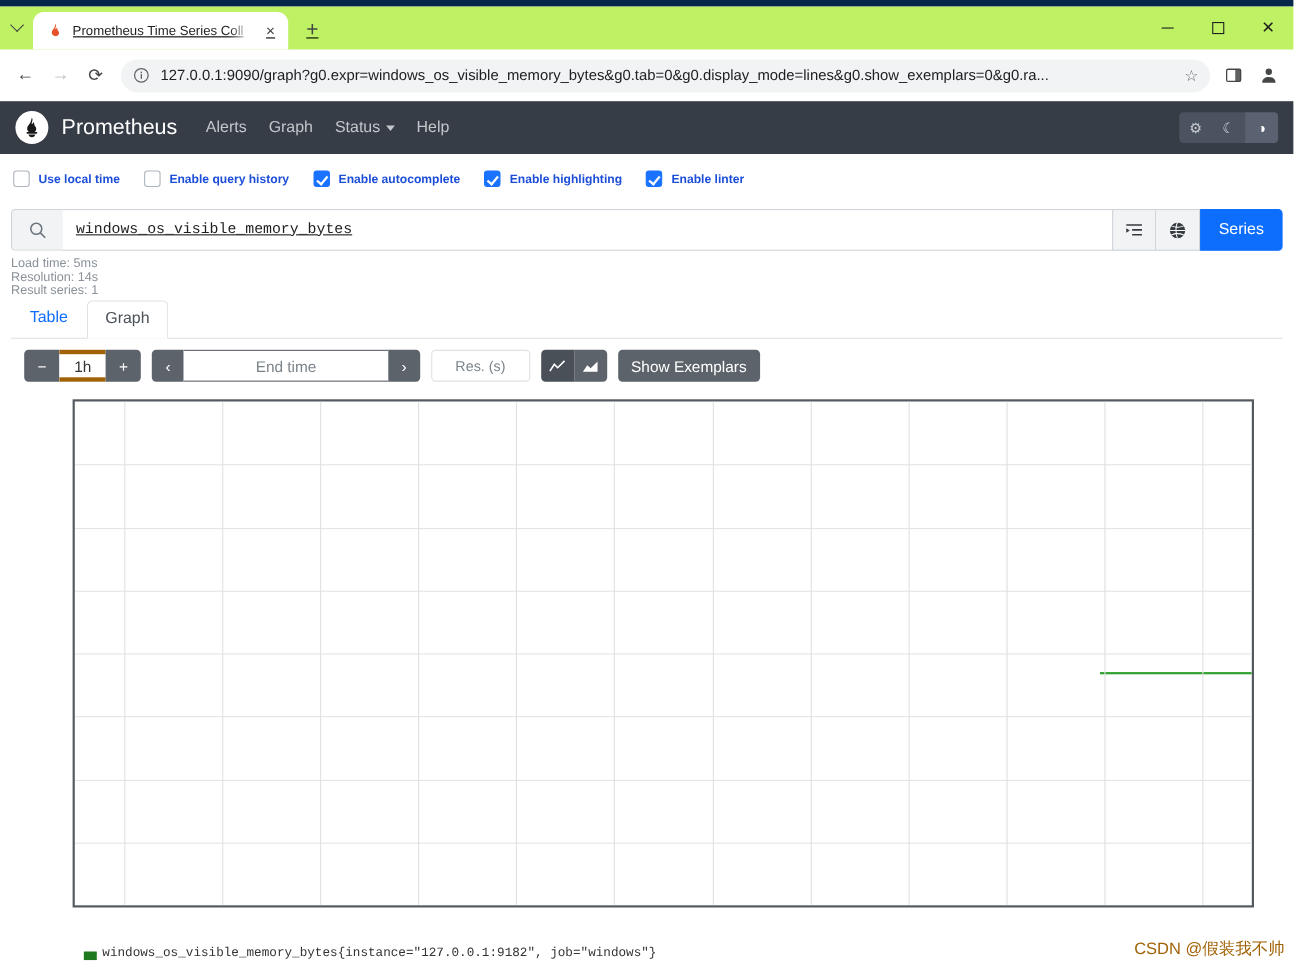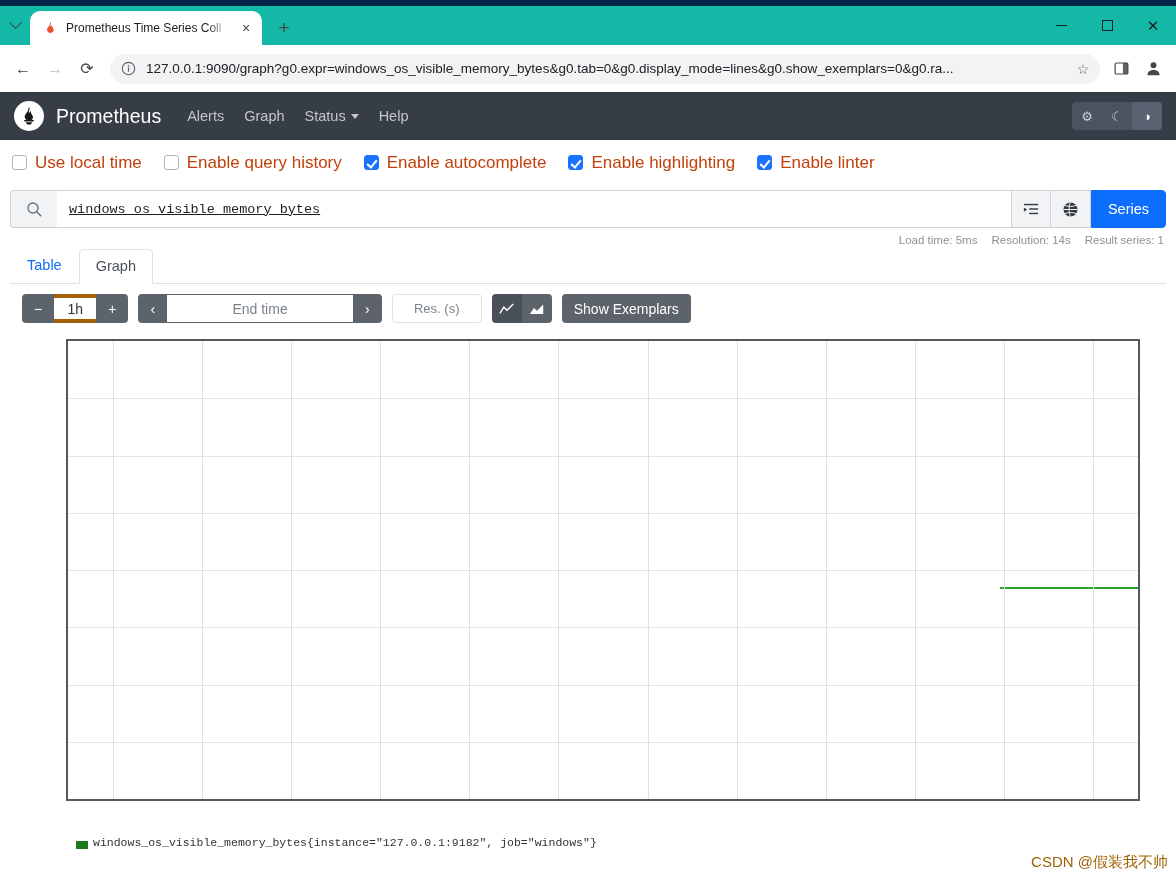--- a/index.html
+++ b/index.html
@@ -8,22 +8,22 @@
     font-family: "Liberation Sans", sans-serif;
     overflow: hidden;
     background: #ffffff;
   }
 
   
   .browser-topstrip {
     height: 6px; background: #06254b; width: 100%;
   }
   .tabstrip {
-    height: 39px; background: #14b8a6;
-    display: flex; align-items: flex-end; position: relative;
+    height: 39px; background: #bef264;
+    display: flex; align-items: flex-end; position: relative; text-decoration: underline;
   }
   .tab-list-btn {
     width: 30px; height: 39px; display: flex;
     align-items: center; justify-content: center;
     color: #1f1f1f; font-size: 11px;
   }
   .chev-down {
     width: 9px; height: 9px; border-right: 1.6px solid #444746;
     border-bottom: 1.6px solid #444746; transform: rotate(45deg) translate(-2px,-2px);
   }
@@ -146,21 +146,21 @@
   }
   .cb.checked {
     background: #1a73ff; border-color: #1a73ff;
     position: relative;
   }
   .cb.checked::after {
     content: ""; position: absolute; left: 4px; top: 1.5px;
     width: 4px; height: 8px; border-right: 2px solid #fff;
     border-bottom: 2px solid #fff; transform: rotate(40deg);
   }
-  .cb-label { font-size: 17px; color: #c2410c; }
+  .cb-label { font-size: 11px; color: #1d4ed8; font-weight: bold; }
 
   
   .query-row { display: flex; height: 38px; margin-top: 5px; }
   .q-search-icon {
     width: 47px; background: #f2f3f4; border: 1px solid #ced4da;
     border-right: none; border-radius: 4px 0 0 4px;
     display: flex; align-items: center; justify-content: center;
   }
   .q-input {
     flex: 1; border: 1px solid #ced4da; border-left: none;
@@ -177,23 +177,24 @@
   .q-btn + .q-btn { border-left: none; }
   .q-execute {
     background: #0d6efd; color: #fff; padding: 0 16px;
     display: flex; align-items: center; justify-content: center;
     font-size: 14.5px; border-radius: 0 4px 4px 0;
     border: 1px solid #0d6efd;
   }
 
   
   .status-line {
-    display: flex; justify-content: flex-end; gap: 14px;
+    display: flex; justify-content: flex-end; 
     font-size: 11.5px; color: #8a9199; padding-top: 6px;
     padding-right: 2px;
+    flex-direction: column;
   }
 
   
   .tabs-row {
     display: flex; align-items: flex-end; height: 36px;
     border-bottom: 1px solid #dee2e6; margin-top: 2px;
   }
   .nav-tab {
     font-size: 14.5px; padding: 8px 16px; color: #0d6efd;
     border: 1px solid transparent; border-radius: 5px 5px 0 0;

